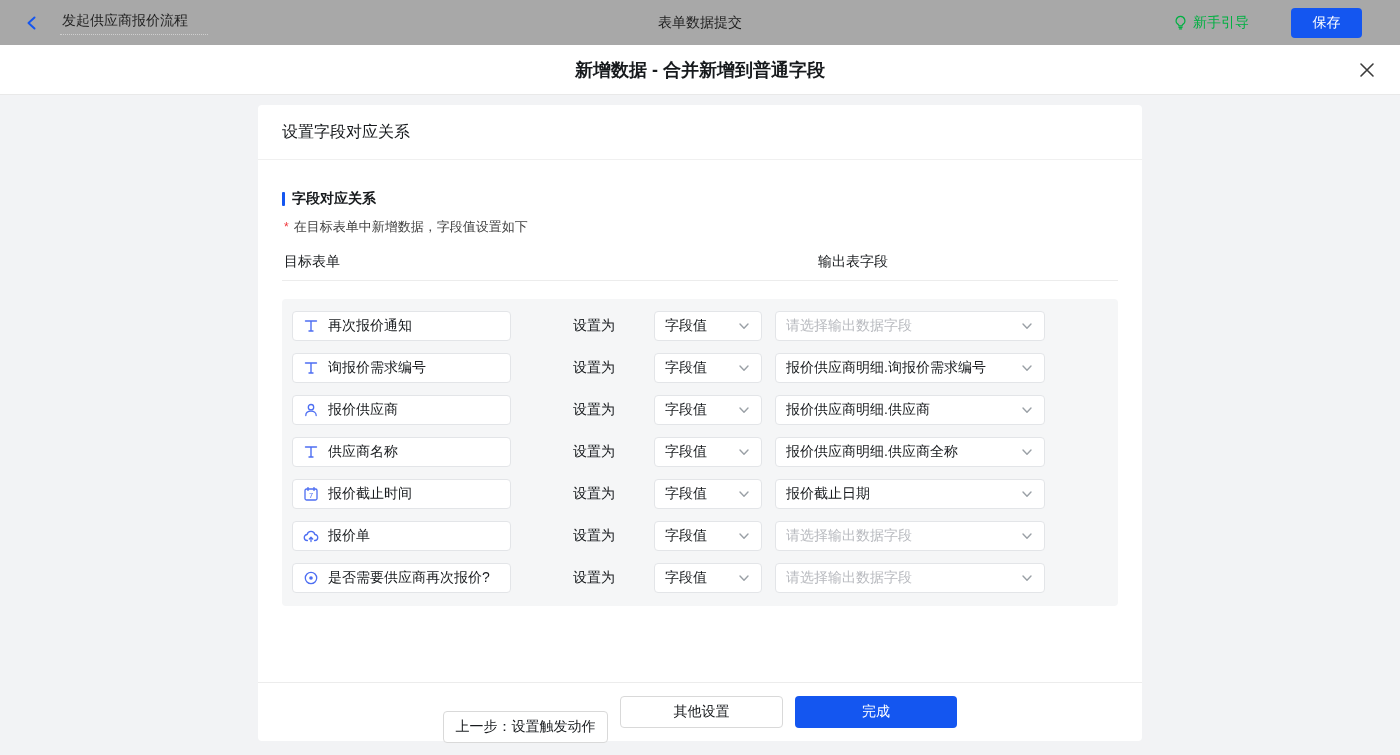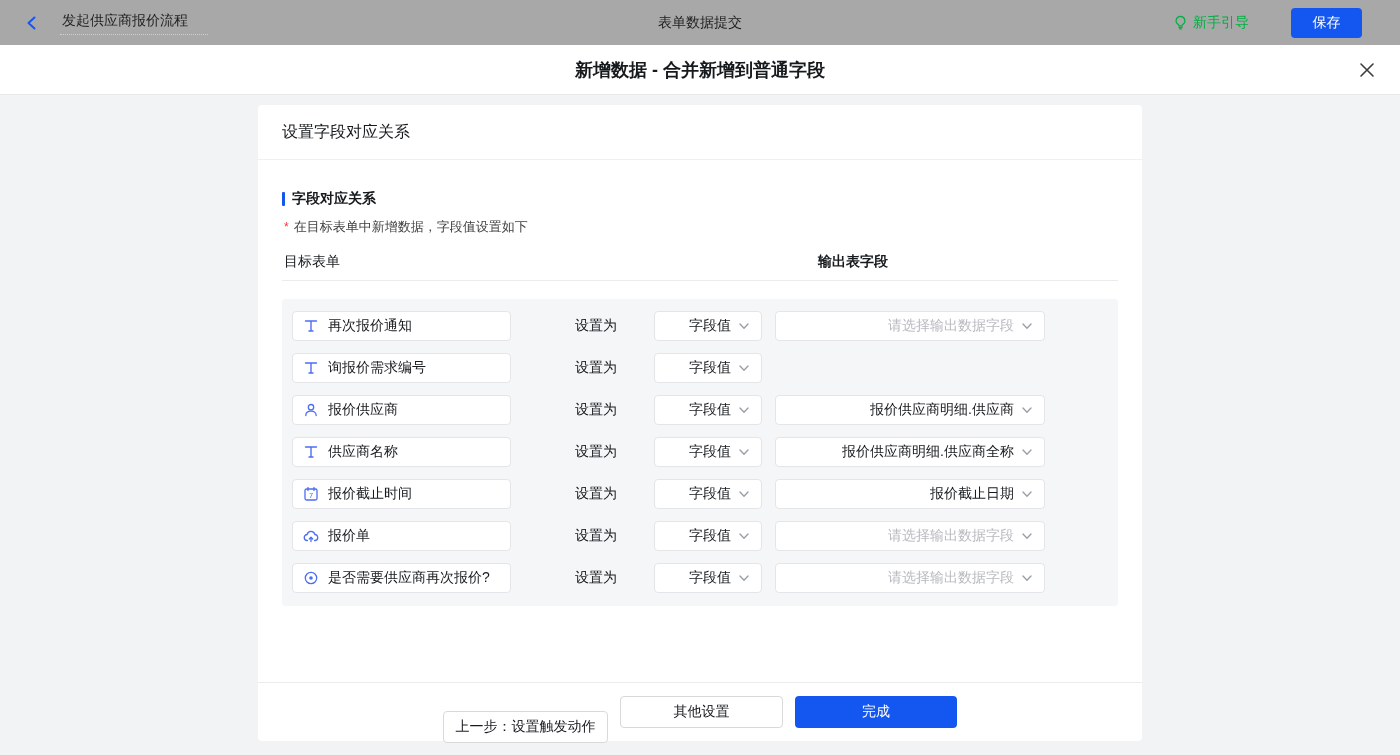--- a/index.html
+++ b/index.html
@@ -37,25 +37,25 @@
   .section-title { margin-top: 30px; display: flex; align-items: center;
     font-size: 14px; font-weight: 700; color: #171a1d; }
   .section-bar { width: 3px; height: 14px; margin-right: 7px; border-radius: 1px; }
 
   .hint { margin-top: 10px; font-size: 13px; color: #424242; padding-left: 2px; }
   .hint .star { color: #f0363b; margin-right: 5px; font-size: 12px; }
 
   .cols { position: relative; margin-top: 17px; height: 28px;
     border-bottom: 1px solid #ececec; font-size: 14px; color: #171a1d; }
   .col-target { position: absolute; left: 2px; top: 0; }
-  .col-output { position: absolute; left: 536px; top: 0; font-weight: bold; }
+  .col-output { position: absolute; left: 536px; top: 0; }
 
   
   .panel { margin-top: 18px; background: #f5f6f7; border-radius: 4px;
-    padding: 12px 0 13px 10px; text-align: right; }
+    padding: 12px 0 13px 10px; }
   .frow { display: flex; align-items: center; height: 30px; margin-bottom: 12px; }
   .frow:last-child { margin-bottom: 0; }
 
   .fbox { width: 219px; height: 30px; background: #fff; border: 1px solid #e3e5e8;
     border-radius: 4px; display: flex; align-items: center; padding: 0 10px; cursor: pointer; }
   .ficon { width: 16px; height: 16px; display: inline-flex; flex: none; }
   .flabel { margin-left: 9px; font-size: 14px; color: #171a1d; white-space: nowrap;
     overflow: hidden; text-overflow: ellipsis; }
 
   .setas { margin-left: 62px; width: 44px; flex: none; font-size: 14px; color: #171a1d; }
@@ -175,20 +175,28 @@
     </div>
     <span class="setas">设置为</span>
     <div class="select mode">
       <span class="sel-text">字段值</span>
       <span class="chev">
         <svg viewBox="0 0 14 14">
                 <polyline points="3,5 7,9.2 11,5" fill="none" stroke="#9aa0a6" stroke-width="1.4" stroke-linecap="round" stroke-linejoin="round"></polyline>
               </svg>
       </span>
     </div>
+    <div class="select out">
+      <span class="sel-text">报价供应商明细.询报价需求编号</span>
+      <span class="chev">
+        <svg viewBox="0 0 14 14">
+                <polyline points="3,5 7,9.2 11,5" fill="none" stroke="#9aa0a6" stroke-width="1.4" stroke-linecap="round" stroke-linejoin="round"></polyline>
+              </svg>
+      </span>
+    </div>
   </div>
 
   <div class="frow">
     <div class="fbox">
       <span class="ficon">
               <svg viewBox="0 0 16 16">
                 <circle cx="8" cy="5.2" r="2.7" fill="none" stroke="#4D6EF2" stroke-width="1.3"></circle>
                 <path d="M2.8 13.5 c0-2.9 2.3-4.4 5.2-4.4 s5.2 1.5 5.2 4.4" fill="none" stroke="#4D6EF2" stroke-width="1.3" stroke-linecap="round"></path>
               </svg>
             </span>

